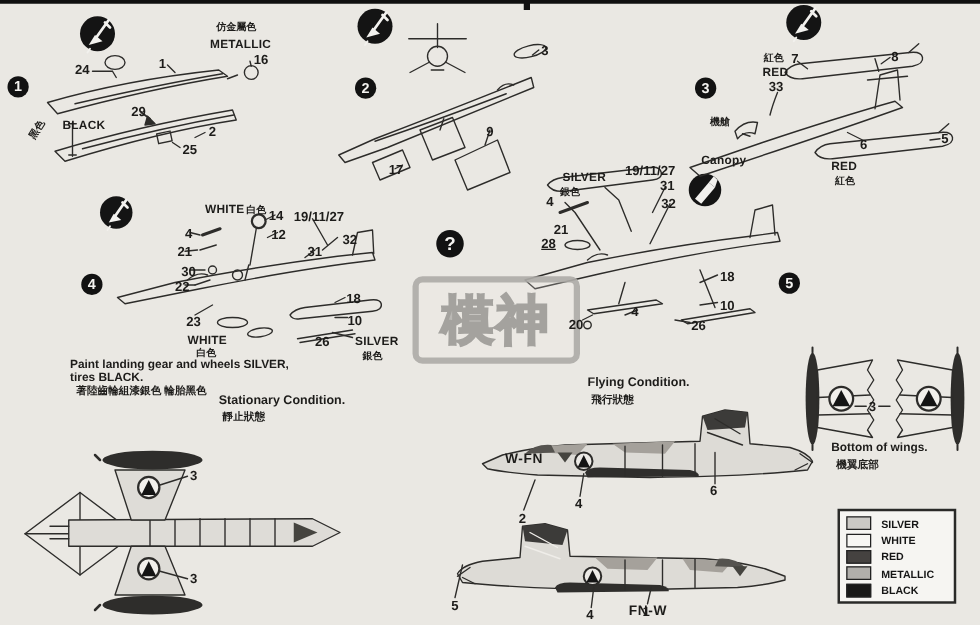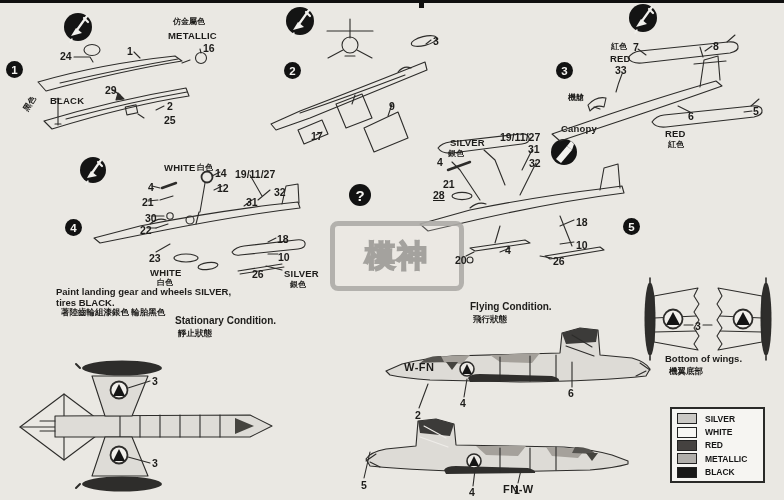--- a/index.html
+++ b/index.html
@@ -16,21 +16,21 @@
   .head{font-size:10px;font-weight:bold;}
   .headcn{font-size:8.5px;font-weight:bold;}
   .code{font-size:11px;font-weight:bold;letter-spacing:.5px;}
   .rot{transform:rotate(-58deg);}
   .stepnum{position:absolute;width:17px;height:17px;border-radius:50%;background:#121212;color:#f4f3f0;
            font-size:11.5px;font-weight:bold;display:flex;align-items:center;justify-content:center;}
   .stepnum.big{width:22px;height:22px;font-size:15px;}
   #watermark{position:absolute;left:330px;top:221px;width:124px;height:60px;
              border:5px solid #aeaca8;border-radius:8px;opacity:.9;
              display:flex;align-items:center;justify-content:center;background:rgba(234,232,227,.25);}
-  #watermark .wm{font-size:30px;font-weight:bold;color:#b5b3af;letter-spacing:2px;
+  #watermark .wm{font-size:42px;font-weight:bold;color:#b5b3af;letter-spacing:2px;
                  -webkit-text-stroke:2px #9d9b97;}
   #legend{position:absolute;left:670px;top:407px;width:95px;height:76px;background:#f6f5f2;
           border:2px solid #2a2a28;box-sizing:border-box;padding:3px 3px 3px 5px;}
   #legend .row{display:flex;align-items:center;height:13.4px;}
   #legend .swatch{width:20px;height:11px;border:1px solid #222;box-sizing:border-box;flex:0 0 auto;}
   #legend .lab{font-size:8.5px;font-weight:bold;color:#161616;margin-left:8px;}
 </style>
 </head>
 <body>
 
@@ -267,21 +267,21 @@
         <span class="lab">BLACK</span>
       </div>
     </div>
 
   <div id="annotations">
       <span class="lbl num" style="left: 60px; top: 51px;">24</span>
       <span class="lbl num" style="left: 127px; top: 46px;">1</span>
       <span class="lbl num" style="left: 203px; top: 43px;">16</span>
       <span class="lbl num" style="left: 105px; top: 85px;">29</span>
       <span class="lbl num" style="left: 167px; top: 101px;">2</span>
-      <span class="lbl num" style="left: 164px; top: 115px;">25</span>
+      <span class="lbl num" style="left: 146px; top: 115px;">25</span>
       <span class="lbl cn" style="left: 173px; top: 18px;">仿金屬色</span>
       <span class="lbl en" style="left: 168px; top: 31px;">METALLIC</span>
       <span class="lbl en" style="left: 50px; top: 96px;">BLACK</span>
       <span class="lbl cn rot" style="left: 22px; top: 100px;">黑色</span>
       <span class="lbl num" style="left: 433px; top: 36px;">3</span>
       <span class="lbl num" style="left: 389px; top: 101px;">9</span>
       <span class="lbl num" style="left: 311px; top: 131px;">17</span>
       <span class="lbl num" style="left: 633px; top: 42px;">7</span>
       <span class="lbl num" style="left: 713px; top: 41px;">8</span>
       <span class="lbl num" style="left: 615px; top: 65px;">33</span>

